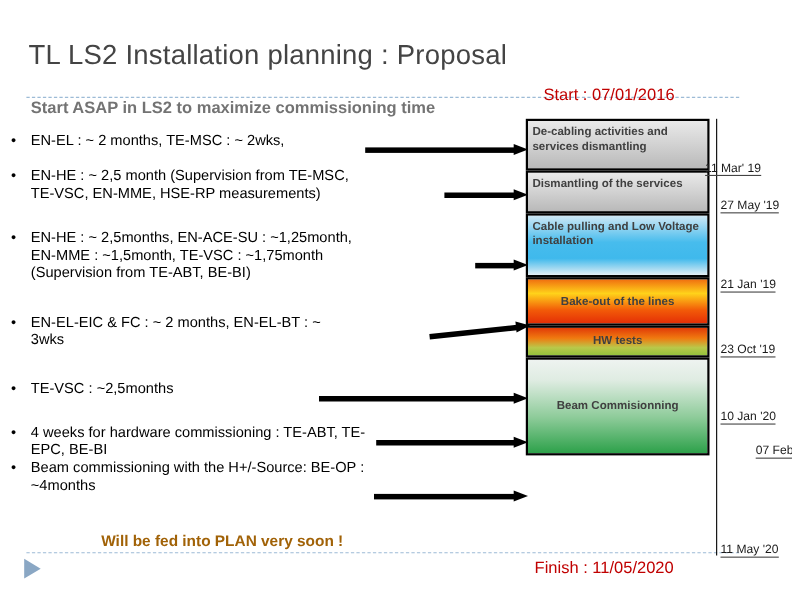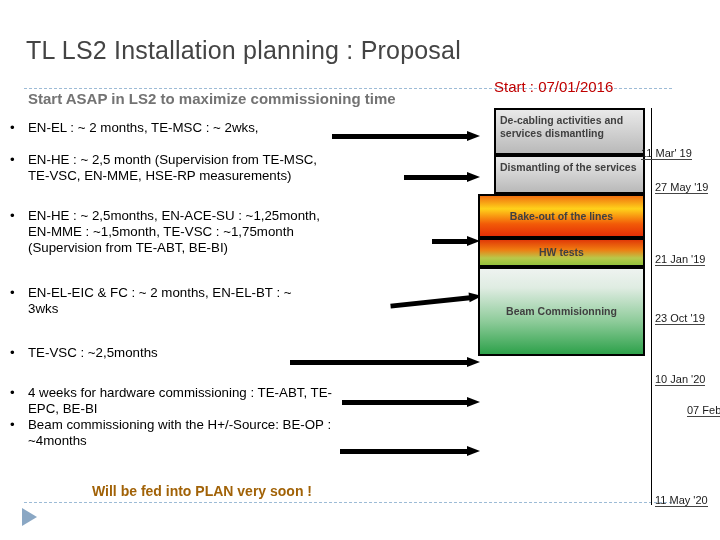--- a/index.html
+++ b/index.html
@@ -79,21 +79,21 @@
   
   .tl{position:absolute;left:478px;top:108px;width:167px;}
   .tbox{
     position:relative;box-sizing:border-box;
     border:2px solid #000;
     font-size:10.5px;font-weight:bold;color:#404040;
     padding:4px 4px 0 4px;line-height:12.5px;
     overflow:hidden;
   }
   .tbox.center{text-align:center;display:flex;align-items:center;justify-content:center;padding-top:0;}
-  .g-gray{background:linear-gradient(to bottom,#e9e9e9 0%,#d4d4d4 45%,#b9b9b9 100%);margin-left:16px;}
+  .g-gray{background:linear-gradient(to bottom,#e9e9e9 0%,#d4d4d4 45%,#b9b9b9 100%);}
   .g-blue{background:linear-gradient(to bottom,#9fdcf7 0%,#35b4e8 42%,#19a3dd 70%,#cfe6f2 100%);}
   .g-blue2{background:linear-gradient(to bottom,#cfe8f5 0%,#47bced 45%,#3fb9ec 72%,#e3eef4 100%);}
   .g-bake{background:linear-gradient(to bottom,#f07010 0%,#ffd21a 32%,#f25a08 70%,#e42f06 100%);}
   .g-hw{background:linear-gradient(to bottom,#e03a08 0%,#f07a10 38%,#b9c84a 72%,#93c13c 100%);}
   .g-green{background:linear-gradient(to bottom,#eef3f0 0%,#dfece2 22%,#8dcb99 62%,#2da14a 100%);}
 
   
   .axis{
     position:absolute;left:651px;top:108px;width:0;height:397px;
     border-left:1.5px solid #000;
@@ -117,20 +117,21 @@
 
   <div class="title">TL LS2 Installation planning : Proposal</div>
 
   <div class="dash-top"></div>
   <div class="dash-bottom"></div>
 
   <div class="red-headline">Start ASAP in LS2 to maximize commissioning time</div>
   <div class="red-footline">Will be fed into PLAN very soon !</div>
 
   <div class="start-label">Start : 07/01/2016</div>
+  <div class="finish-label">Finish : 11/05/2020</div>
 
   <div class="blk b1">
     <div class="bullet-row">
       <span class="dot">•</span>
       <span class="txt">EN-EL : ~ 2 months, TE-MSC : ~ 2wks,</span>
     </div>
   </div>
   <div class="blk b2">
     <div class="bullet-row">
       <span class="dot">•</span>
@@ -195,20 +196,21 @@
       </div>
       <div class="arrow" style="left: 340px; top: 446px; width: 140px;">
         <div class="shaft"></div>
         <div class="head"></div>
       </div>
     </div>
 
   <div class="tl" id="timeline">
       <div class="tbox g-gray" style="height: 47px;"><span>De-cabling activities and services dismantling</span></div>
       <div class="tbox g-gray" style="height: 39px;"><span>Dismantling of the services</span></div>
+      <div class="tbox g-blue2" style="height: 58px;"><span>Cable pulling and Low Voltage installation</span></div>
       <div class="tbox g-bake center" style="height: 44px;">
         <span>Bake-out of the lines</span>
       </div>
       <div class="tbox g-hw center" style="height: 29px;">
         <span>HW tests</span>
       </div>
       <div class="tbox g-green center" style="height: 89px;">
         <span>Beam Commisionning</span>
       </div>
     </div>

